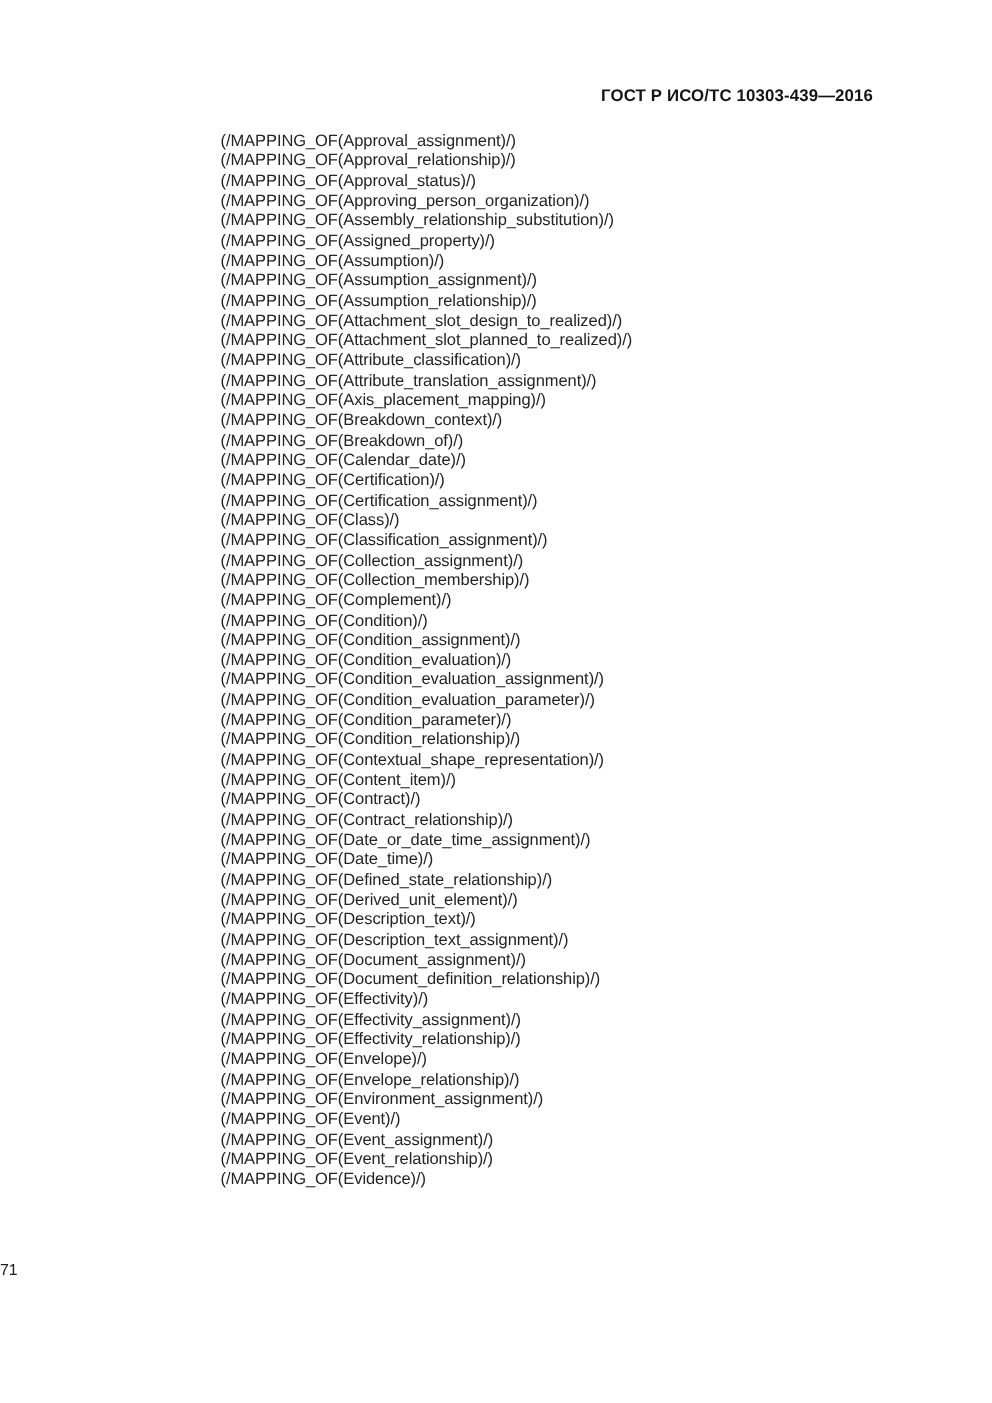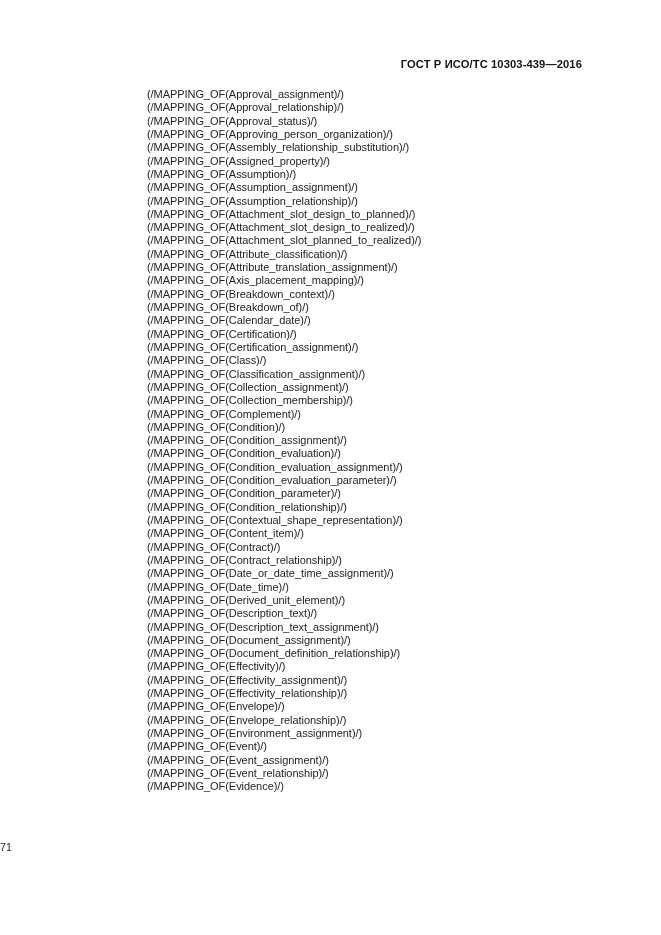--- a/index.html
+++ b/index.html
@@ -70,21 +70,20 @@
   <div class="body-block">
       <div class="mapping-line">(/MAPPING_OF(Approval_assignment)/)</div>
       <div class="mapping-line">(/MAPPING_OF(Approval_relationship)/)</div>
       <div class="mapping-line">(/MAPPING_OF(Approval_status)/)</div>
       <div class="mapping-line">(/MAPPING_OF(Approving_person_organization)/)</div>
       <div class="mapping-line">(/MAPPING_OF(Assembly_relationship_substitution)/)</div>
       <div class="mapping-line">(/MAPPING_OF(Assigned_property)/)</div>
       <div class="mapping-line">(/MAPPING_OF(Assumption)/)</div>
       <div class="mapping-line">(/MAPPING_OF(Assumption_assignment)/)</div>
       <div class="mapping-line">(/MAPPING_OF(Assumption_relationship)/)</div>
-      <div class="mapping-line">(/MAPPING_OF(Attachment_slot_design_to_planned)/)</div>
       <div class="mapping-line">(/MAPPING_OF(Attachment_slot_design_to_realized)/)</div>
       <div class="mapping-line">(/MAPPING_OF(Attachment_slot_planned_to_realized)/)</div>
       <div class="mapping-line">(/MAPPING_OF(Attribute_classification)/)</div>
       <div class="mapping-line">(/MAPPING_OF(Attribute_translation_assignment)/)</div>
       <div class="mapping-line">(/MAPPING_OF(Axis_placement_mapping)/)</div>
       <div class="mapping-line">(/MAPPING_OF(Breakdown_context)/)</div>
       <div class="mapping-line">(/MAPPING_OF(Breakdown_of)/)</div>
       <div class="mapping-line">(/MAPPING_OF(Calendar_date)/)</div>
       <div class="mapping-line">(/MAPPING_OF(Certification)/)</div>
       <div class="mapping-line">(/MAPPING_OF(Certification_assignment)/)</div>
@@ -99,20 +98,21 @@
       <div class="mapping-line">(/MAPPING_OF(Condition_evaluation_assignment)/)</div>
       <div class="mapping-line">(/MAPPING_OF(Condition_evaluation_parameter)/)</div>
       <div class="mapping-line">(/MAPPING_OF(Condition_parameter)/)</div>
       <div class="mapping-line">(/MAPPING_OF(Condition_relationship)/)</div>
       <div class="mapping-line">(/MAPPING_OF(Contextual_shape_representation)/)</div>
       <div class="mapping-line">(/MAPPING_OF(Content_item)/)</div>
       <div class="mapping-line">(/MAPPING_OF(Contract)/)</div>
       <div class="mapping-line">(/MAPPING_OF(Contract_relationship)/)</div>
       <div class="mapping-line">(/MAPPING_OF(Date_or_date_time_assignment)/)</div>
       <div class="mapping-line">(/MAPPING_OF(Date_time)/)</div>
+      <div class="mapping-line">(/MAPPING_OF(Defined_state_relationship)/)</div>
       <div class="mapping-line">(/MAPPING_OF(Derived_unit_element)/)</div>
       <div class="mapping-line">(/MAPPING_OF(Description_text)/)</div>
       <div class="mapping-line">(/MAPPING_OF(Description_text_assignment)/)</div>
       <div class="mapping-line">(/MAPPING_OF(Document_assignment)/)</div>
       <div class="mapping-line">(/MAPPING_OF(Document_definition_relationship)/)</div>
       <div class="mapping-line">(/MAPPING_OF(Effectivity)/)</div>
       <div class="mapping-line">(/MAPPING_OF(Effectivity_assignment)/)</div>
       <div class="mapping-line">(/MAPPING_OF(Effectivity_relationship)/)</div>
       <div class="mapping-line">(/MAPPING_OF(Envelope)/)</div>
       <div class="mapping-line">(/MAPPING_OF(Envelope_relationship)/)</div>

